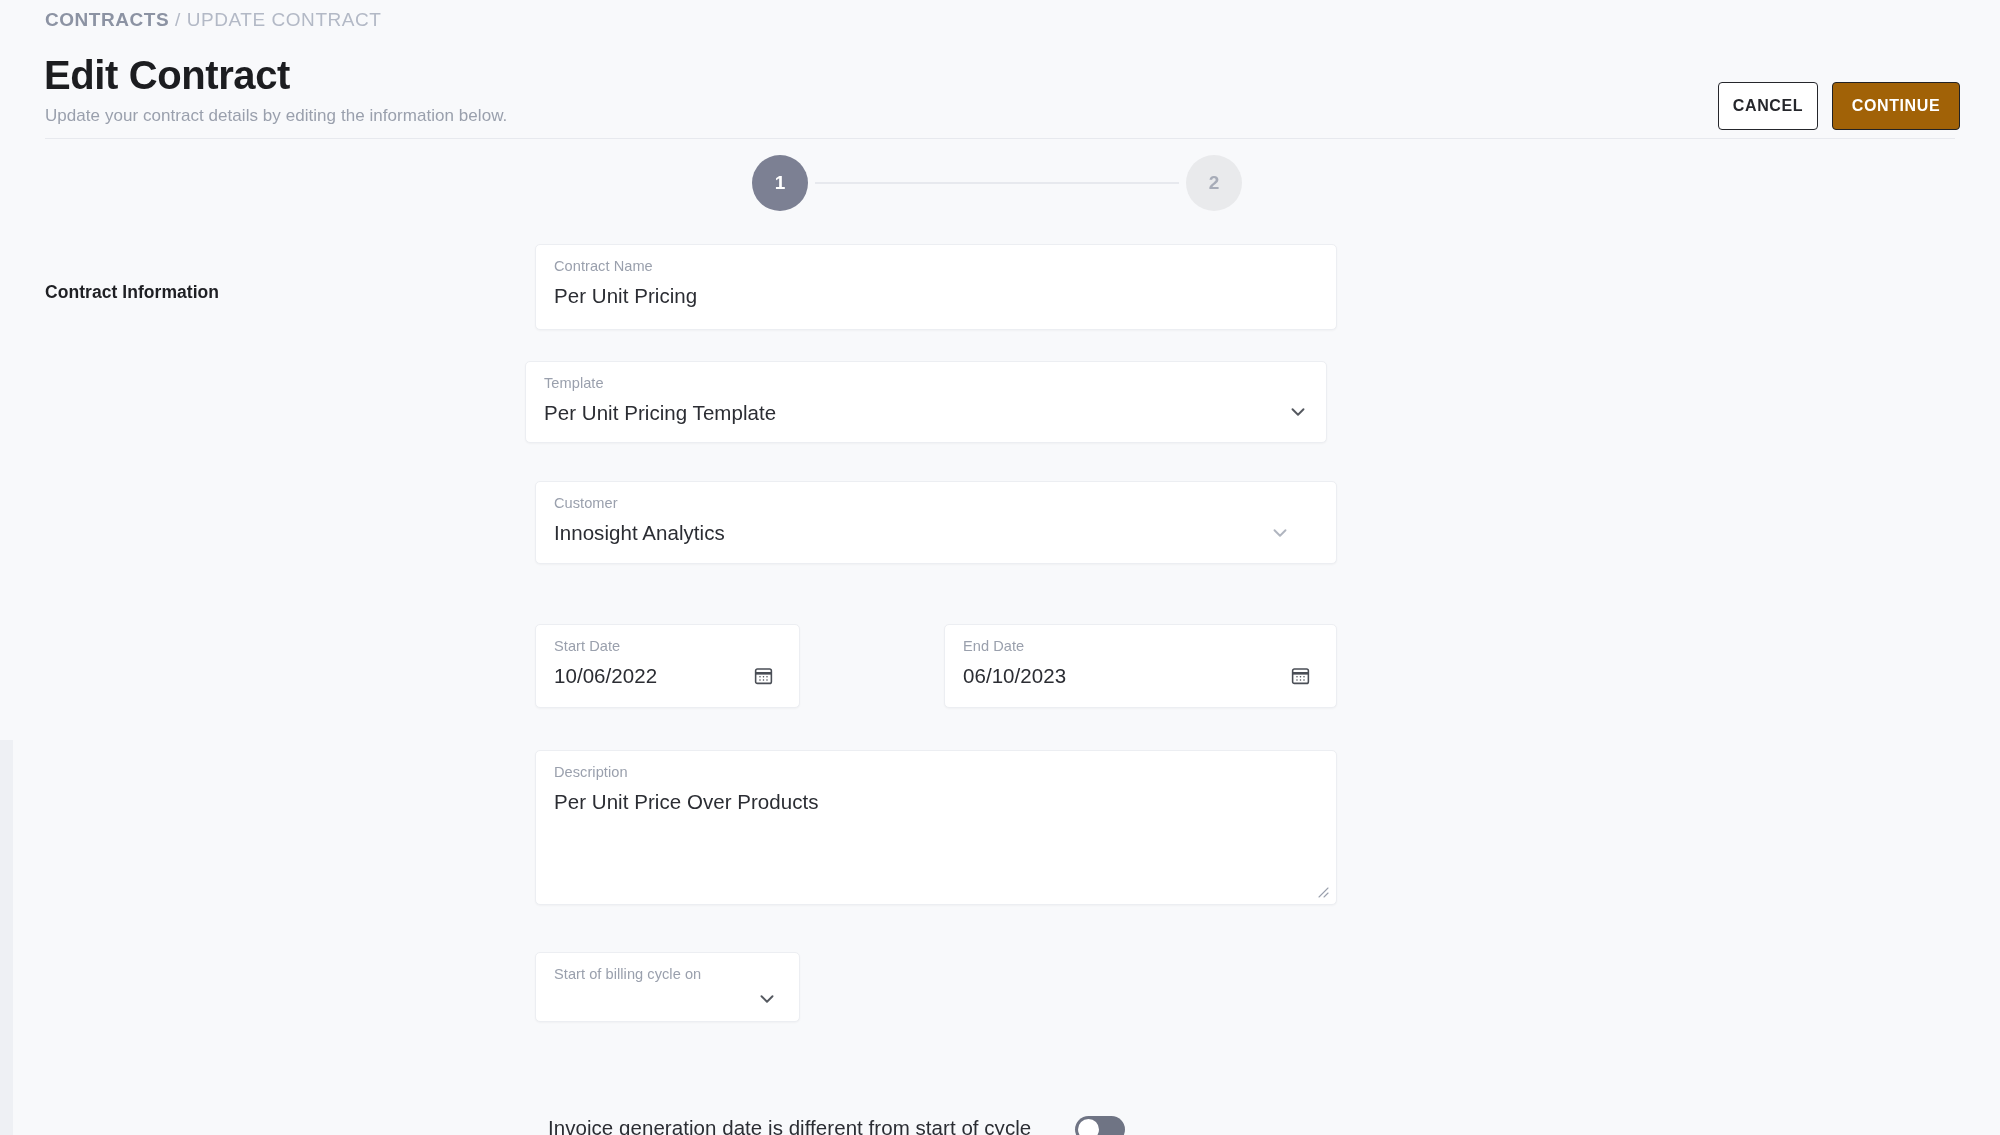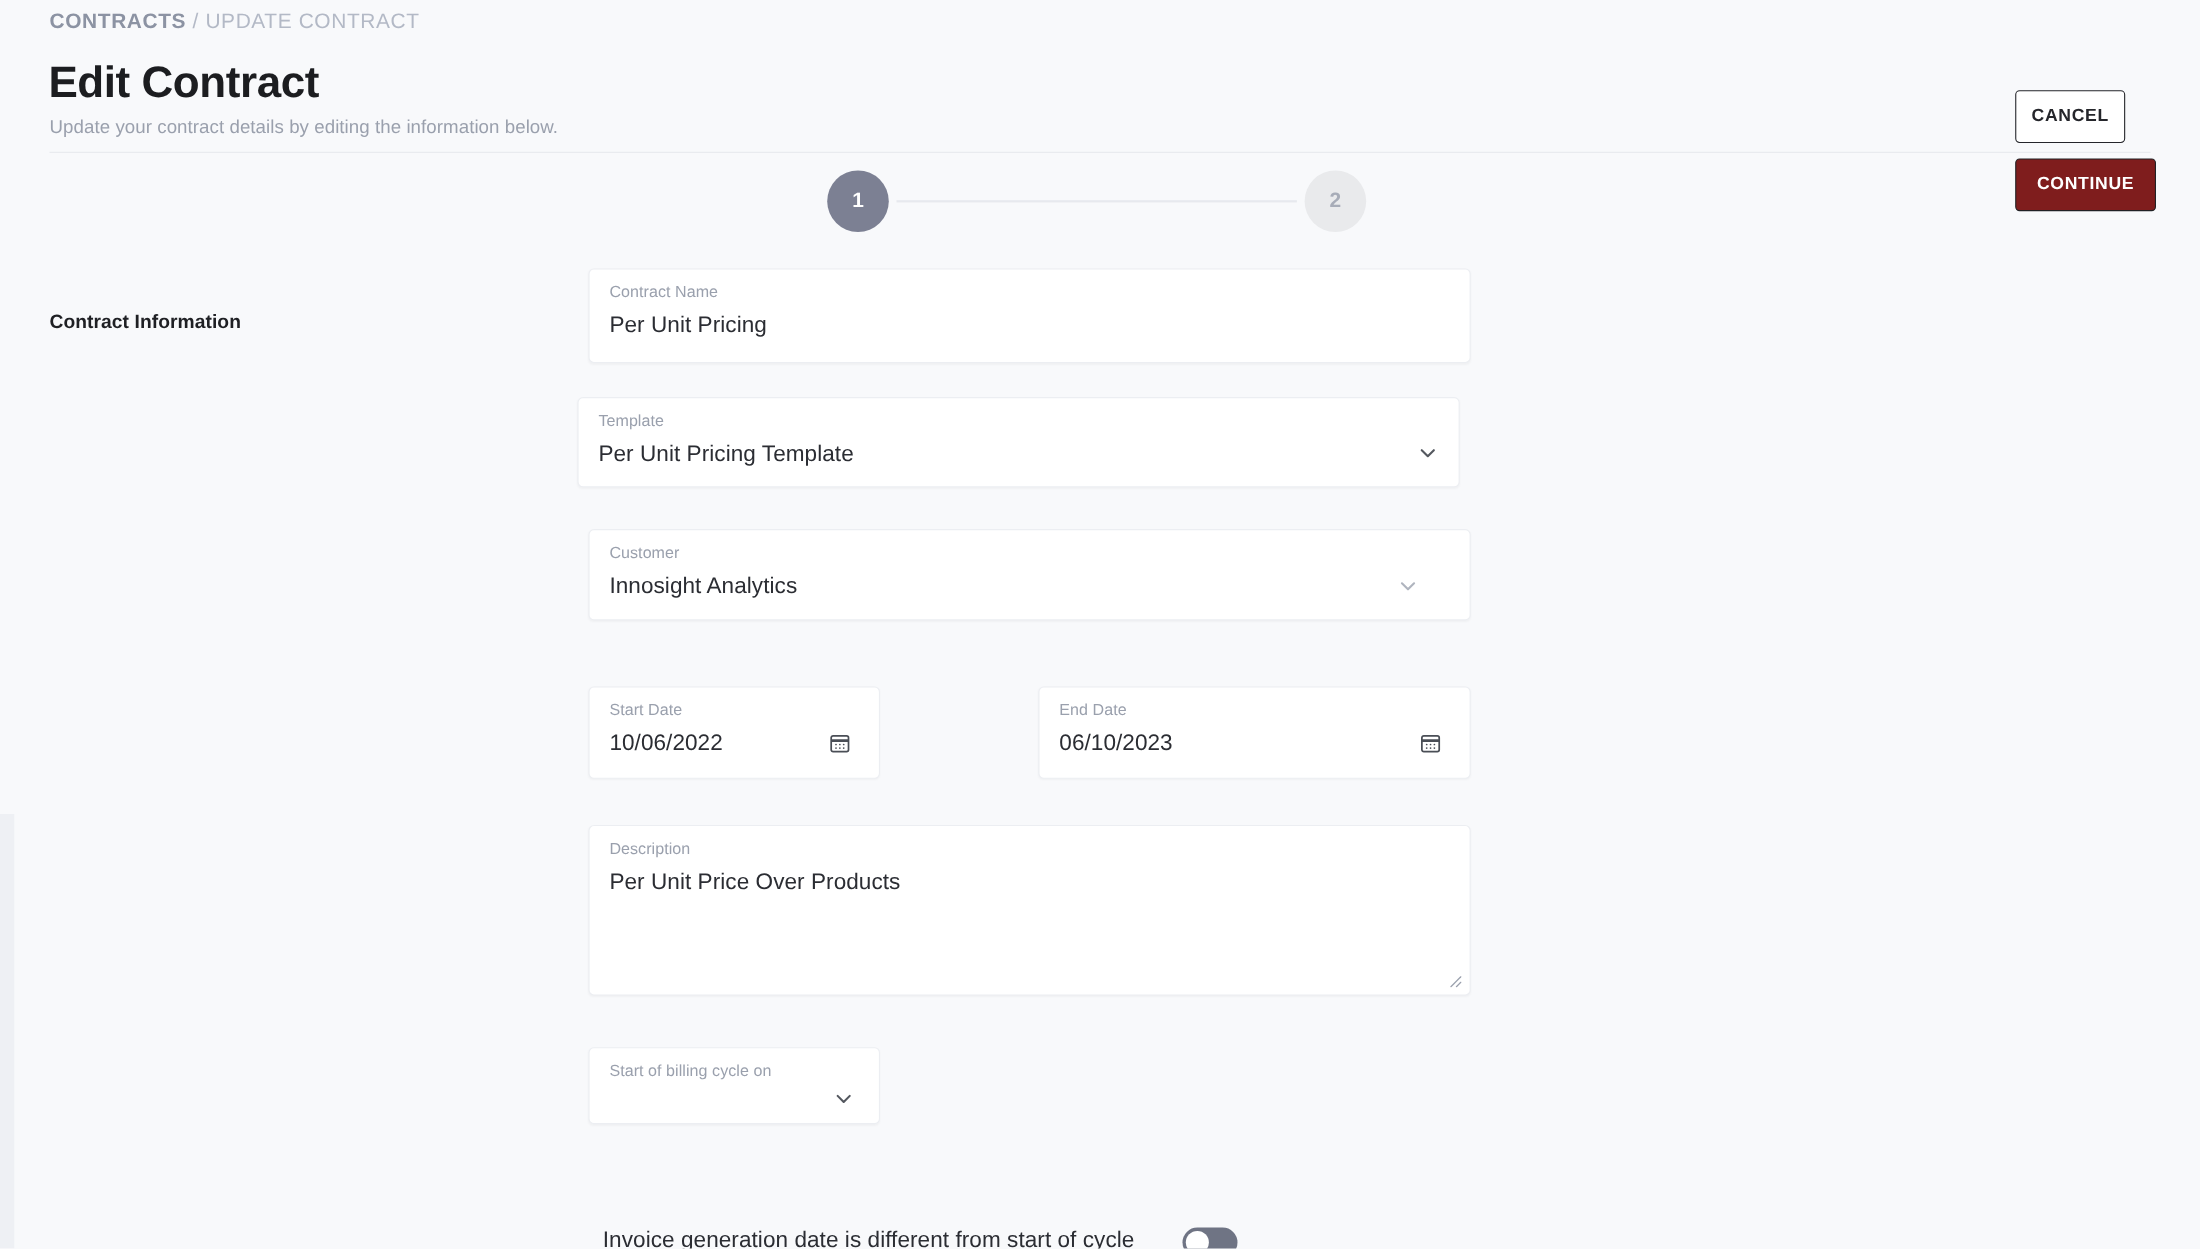--- a/index.html
+++ b/index.html
@@ -73,22 +73,21 @@
     color: #9aa0ad;
     letter-spacing: 0.05px;
   }
 
   .header-actions {
     position: absolute;
     right: 40px;
     top: 82px;
     display: flex;
     gap: 14px;
-    align-items: flex-start;
-    flex-direction: column;
+    align-items: flex-end;
   }
 
   .btn {
     height: 48px;
     border-radius: 4px;
     font-size: 16px;
     font-weight: 700;
     letter-spacing: 0.6px;
     cursor: pointer;
     display: flex;
@@ -97,21 +96,21 @@
     font-family: "Liberation Sans", sans-serif;
   }
   .btn-cancel {
     width: 100px;
     background: #ffffff;
     color: #25262b;
     border: 1.6px solid #25262b;
   }
   .btn-continue {
     width: 128px;
-    background: #7f1d1d;
+    background: #a16207;
     color: #ffffff;
     border: 1.6px solid #212225;
   }
 
   .header-divider {
     position: absolute;
     left: 45px;
     top: 138px;
     width: 1910px;
     height: 1px;

